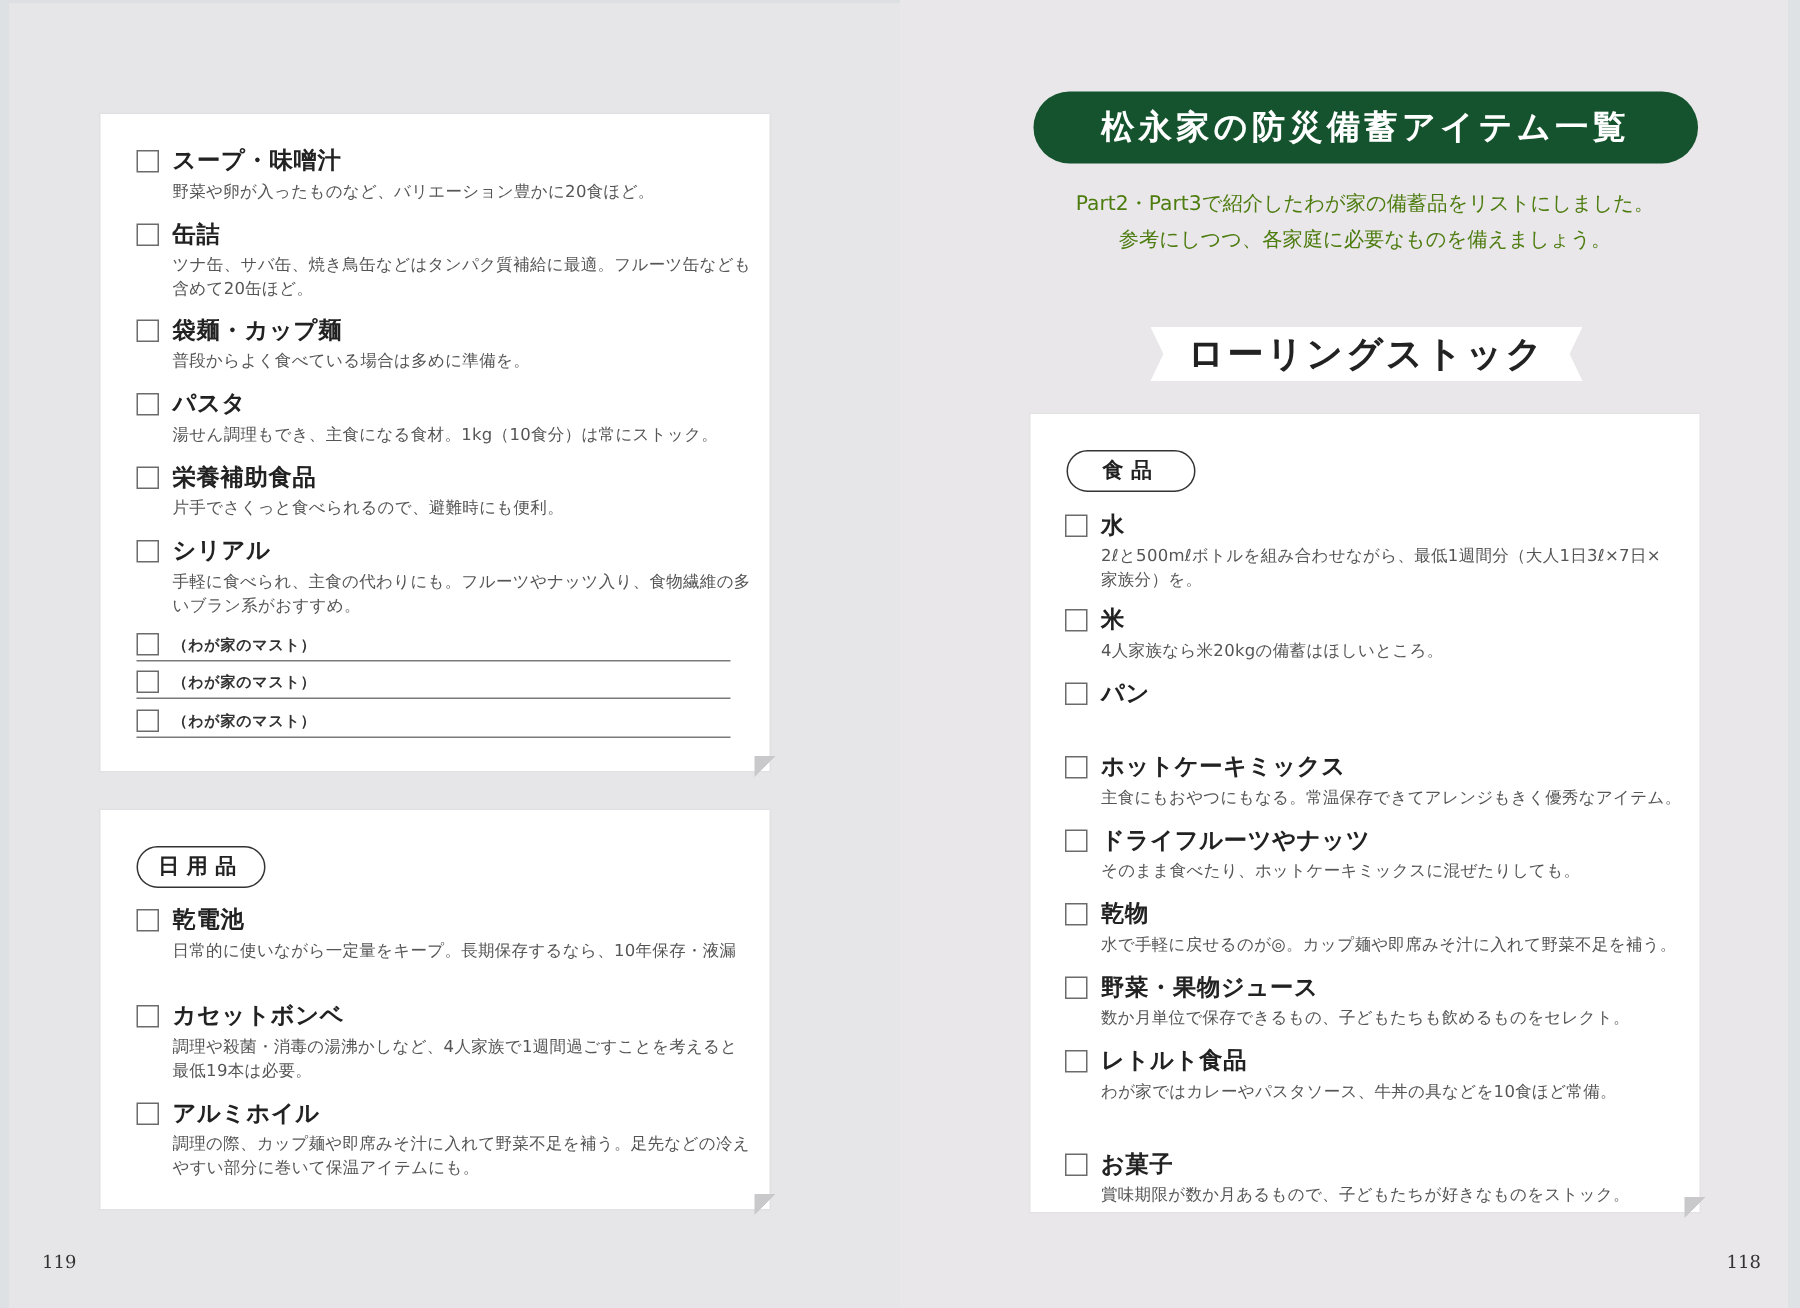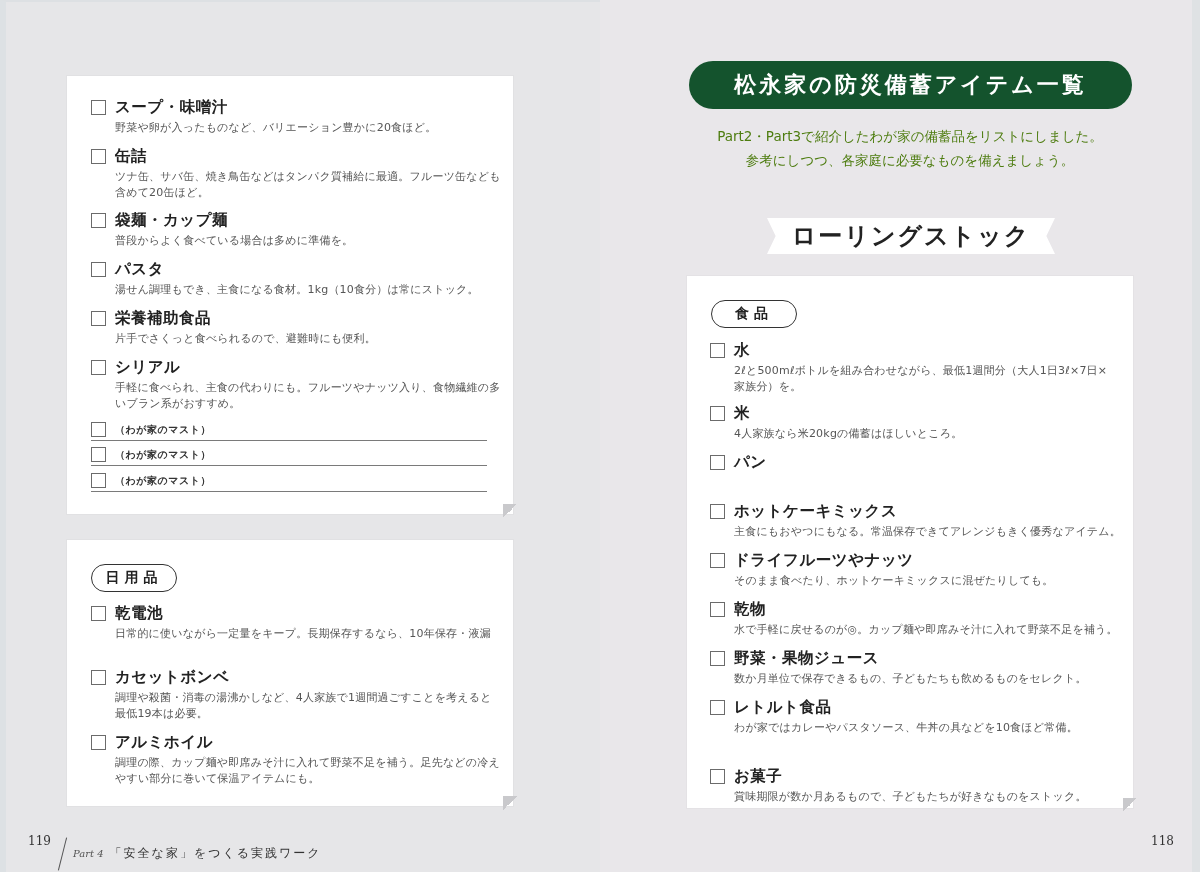--- a/index.html
+++ b/index.html
@@ -205,25 +205,20 @@
       <div class="item-desc">
         <div>調理の際、カップ麺や即席みそ汁に入れて野菜不足を補う。足先などの冷え</div>
         <div>やすい部分に巻いて保温アイテムにも。</div>
       </div>
     </div>
 
     <div class="fold"></div>
   </div>
 
   <div class="folio" style="left:28px; top:834px;text-align:right;">119</div>
-  <div class="running-head">
-    <span class="slash"></span>
-    <span class="part-label">Part 4</span>
-    <span class="chapter-title">「安全な家」をつくる実践ワーク</span>
-  </div>
 
   <div class="page-right"></div>
 
   <div class="title-pill">松永家の防災備蓄アイテム一覧</div>
 
   <div class="intro">
     <div>Part2・Part3で紹介したわが家の備蓄品をリストにしました。</div>
     <div>参考にしつつ、各家庭に必要なものを備えましょう。</div>
   </div>
 

